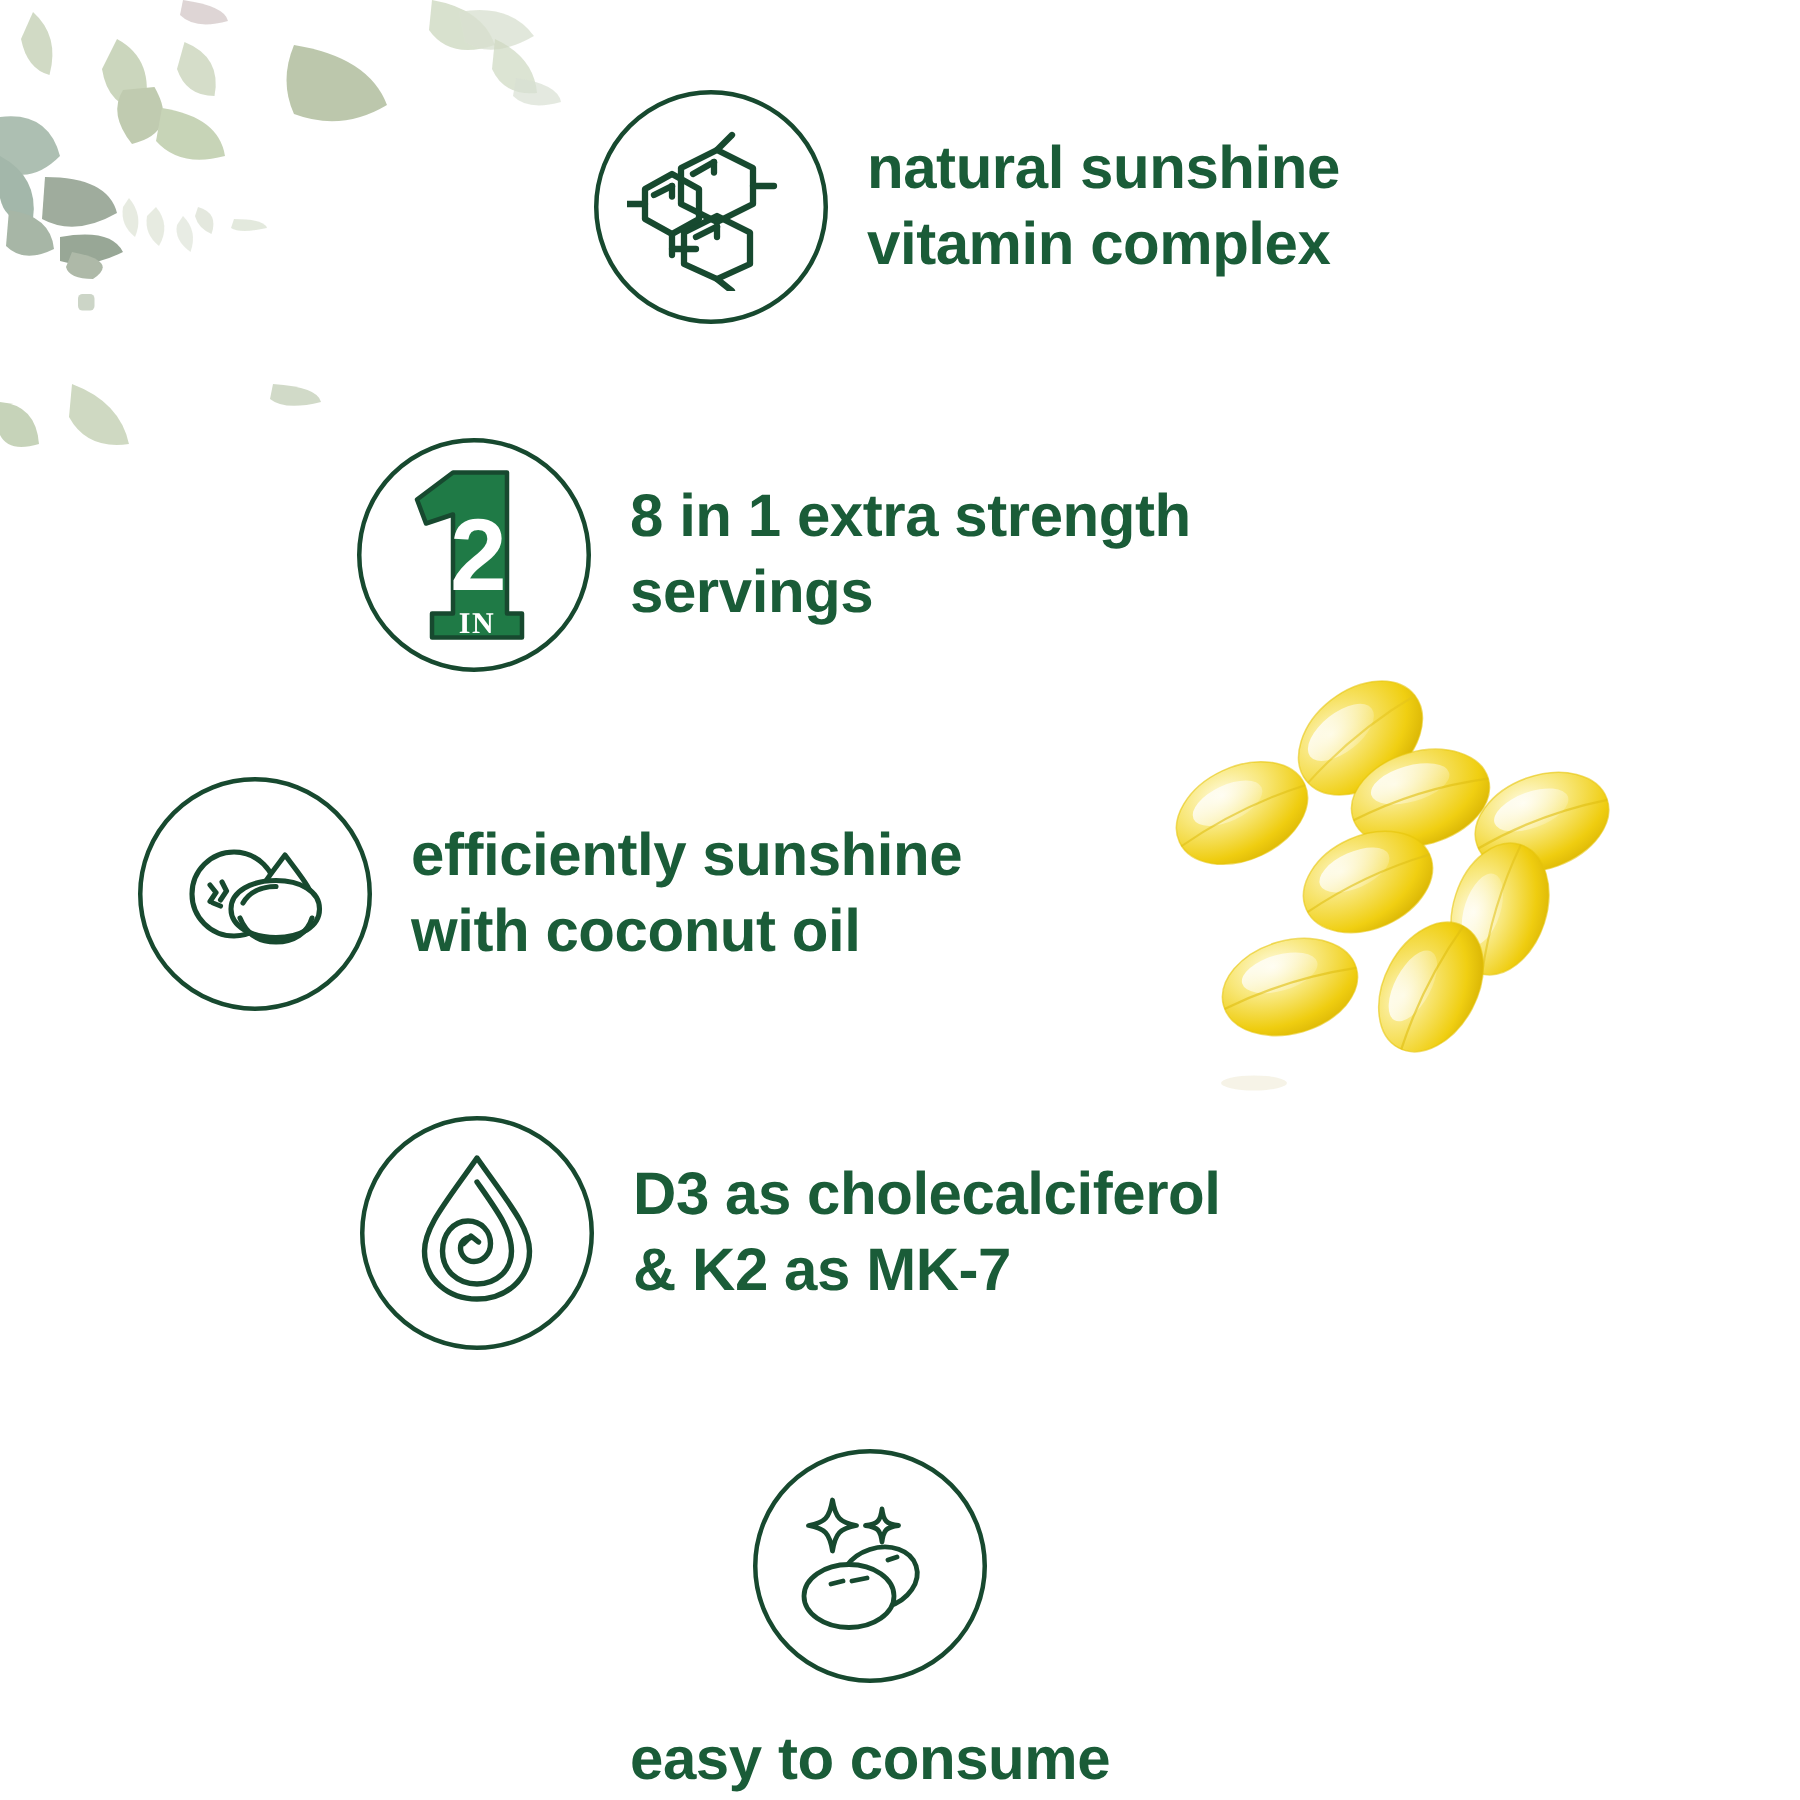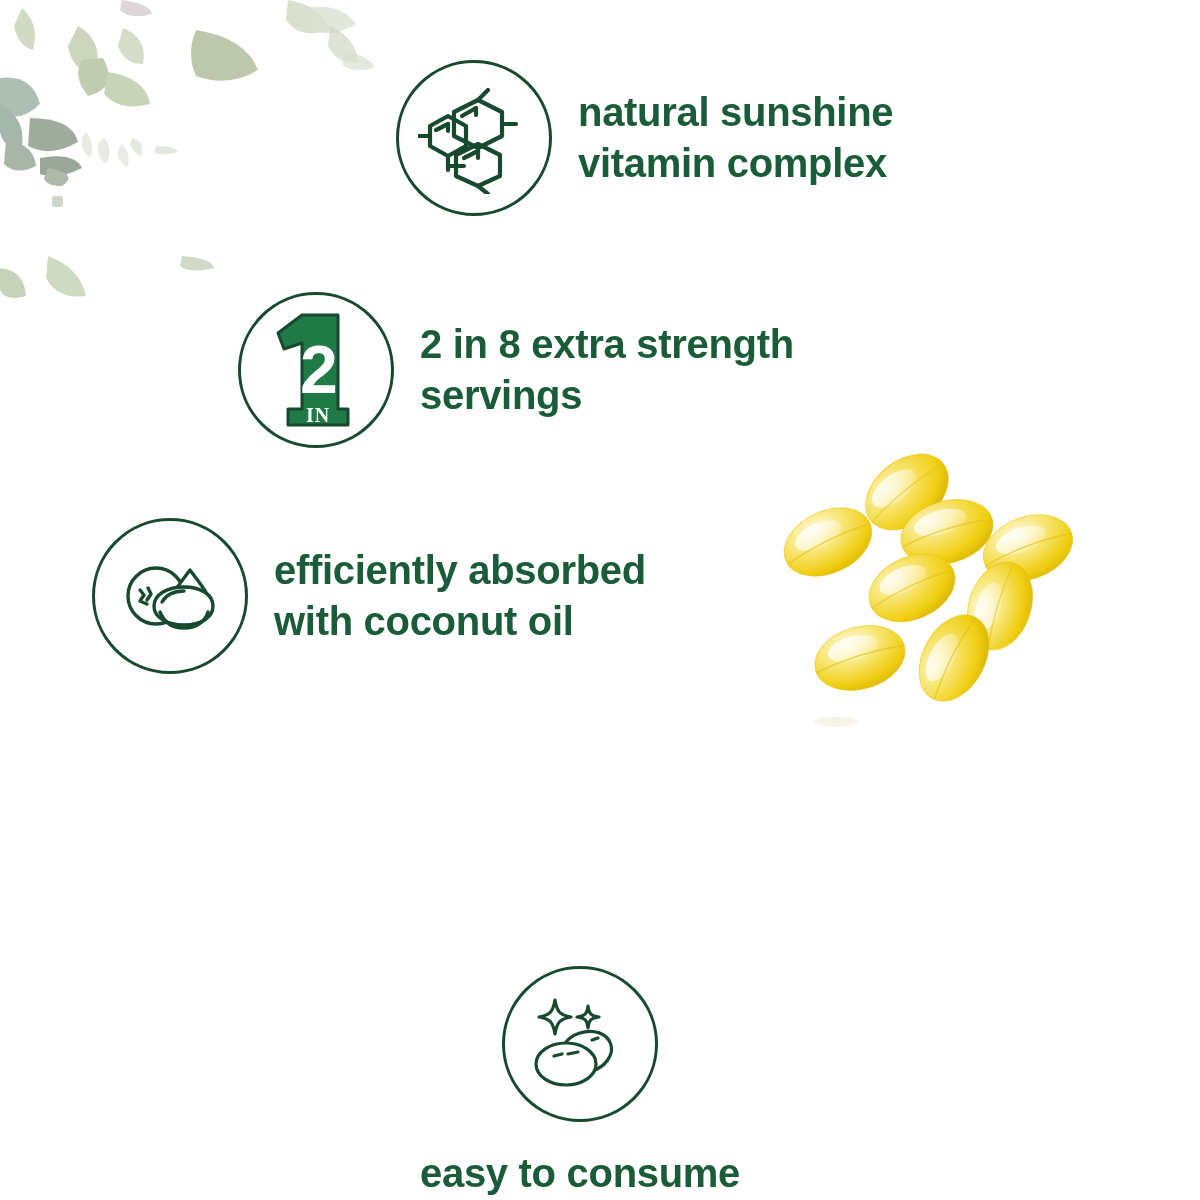--- a/index.html
+++ b/index.html
@@ -229,21 +229,21 @@
       <svg width="108" height="122" viewBox="0 0 108 122">
 
         <path d="M40 6 L76 6 L76 100 L86 100 L86 116 L26 116 L26 100 L40 100 L40 34
                  L22 40 L16 24 Z" fill="#1f7a46" stroke="#17492f" stroke-width="3" stroke-linejoin="round"></path>
 
         <text x="57" y="84" font-family="'Liberation Sans', sans-serif" font-size="68" font-weight="700" fill="#ffffff" text-anchor="middle">2</text>
 
         <text x="56" y="113" font-family="'Liberation Serif', serif" font-size="20" font-weight="700" fill="#ffffff" text-anchor="middle" letter-spacing="1">IN</text>
       </svg>
     </div>
-    <div class="benefit-text">2 in 8 extra strength
+    <div class="benefit-text">8 in 1 extra strength
 servings</div>
   </div>
 
   <div class="benefit-row" id="row-2">
     <div class="icon-circle">
       <svg width="112" height="112" viewBox="0 0 112 112" fill="none" stroke="#17492f" stroke-width="3.4" stroke-linecap="round" stroke-linejoin="round">
 
         <circle cx="42" cy="56" r="28" fill="#ffffff"></circle>
 
         <path d="M26 50 L30 55 M30 55 L26 61"></path>
@@ -251,24 +251,40 @@
         <path d="M28 62 L33 64"></path>
 
         <path d="M76 30 C88 46 95 54 95 63 C95 73 86 80 76 80 C66 80 57 73 57 63 C57 54 64 46 76 30 Z" fill="#ffffff"></path>
         <path d="M83 64 C83 69 80 72 77 72"></path>
 
         <path d="M40 66 C40 54 54 47 70 47 C86 47 99 54 99 66 C99 78 86 85 70 85 C54 85 40 78 40 66 Z" fill="#ffffff"></path>
         <path d="M46 72 C50 82 58 88 70 88 C82 88 91 82 94 72"></path>
         <path d="M48 62 C52 55 60 51 70 51"></path>
       </svg>
     </div>
-    <div class="benefit-text">efficiently absorbed
+    <div class="benefit-text">efficiently sunshine
 with coconut oil</div>
   </div>
 
+  <div class="benefit-row" id="row-3">
+    <div class="icon-circle">
+      <svg width="102" height="112" viewBox="0 0 102 112" fill="none" stroke="#17492f" stroke-width="3.6" stroke-linecap="round" stroke-linejoin="round">
+
+        <path d="M51 6 C72 36 86 52 86 68 C86 87 70 100 51 100 C32 100 16 87 16 68 C16 52 30 36 51 6 Z"></path>
+
+        <path d="M51 22 C65 42 74 54 74 68 C74 81 64 90 51 90 C38 90 28 81 28 68
+                 C28 57 35 48 45 48 C54 48 60 55 60 63 C60 70 55 75 49 75
+                 C44 75 40 71 40 66 C40 62 43 59 47 59"></path>
+
+        <path d="M42 63 L47 58 L52 62"></path>
+      </svg>
+    </div>
+    <div class="benefit-text">D3 as cholecalciferol
+&amp; K2 as MK-7</div>
+  </div>
 
   <div class="benefit-row" id="row-4">
     <div class="icon-circle">
       <svg width="112" height="104" viewBox="0 0 112 104" fill="none" stroke="#17492f" stroke-width="3.2" stroke-linecap="round" stroke-linejoin="round">
 
         <path d="M31 8 C33 20 36 23 47 25 C36 27 33 30 31 42 C29 30 26 27 15 25 C26 23 29 20 31 8 Z" fill="#ffffff"></path>
 
         <path d="M64 14 C65 22 67 24 75 25 C67 26 65 28 64 36 C63 28 61 26 53 25 C61 24 63 22 64 14 Z" fill="#ffffff"></path>
 
         <ellipse cx="62" cy="60" rx="26" ry="20" transform="rotate(-18 62 60)" fill="#ffffff"></ellipse>

